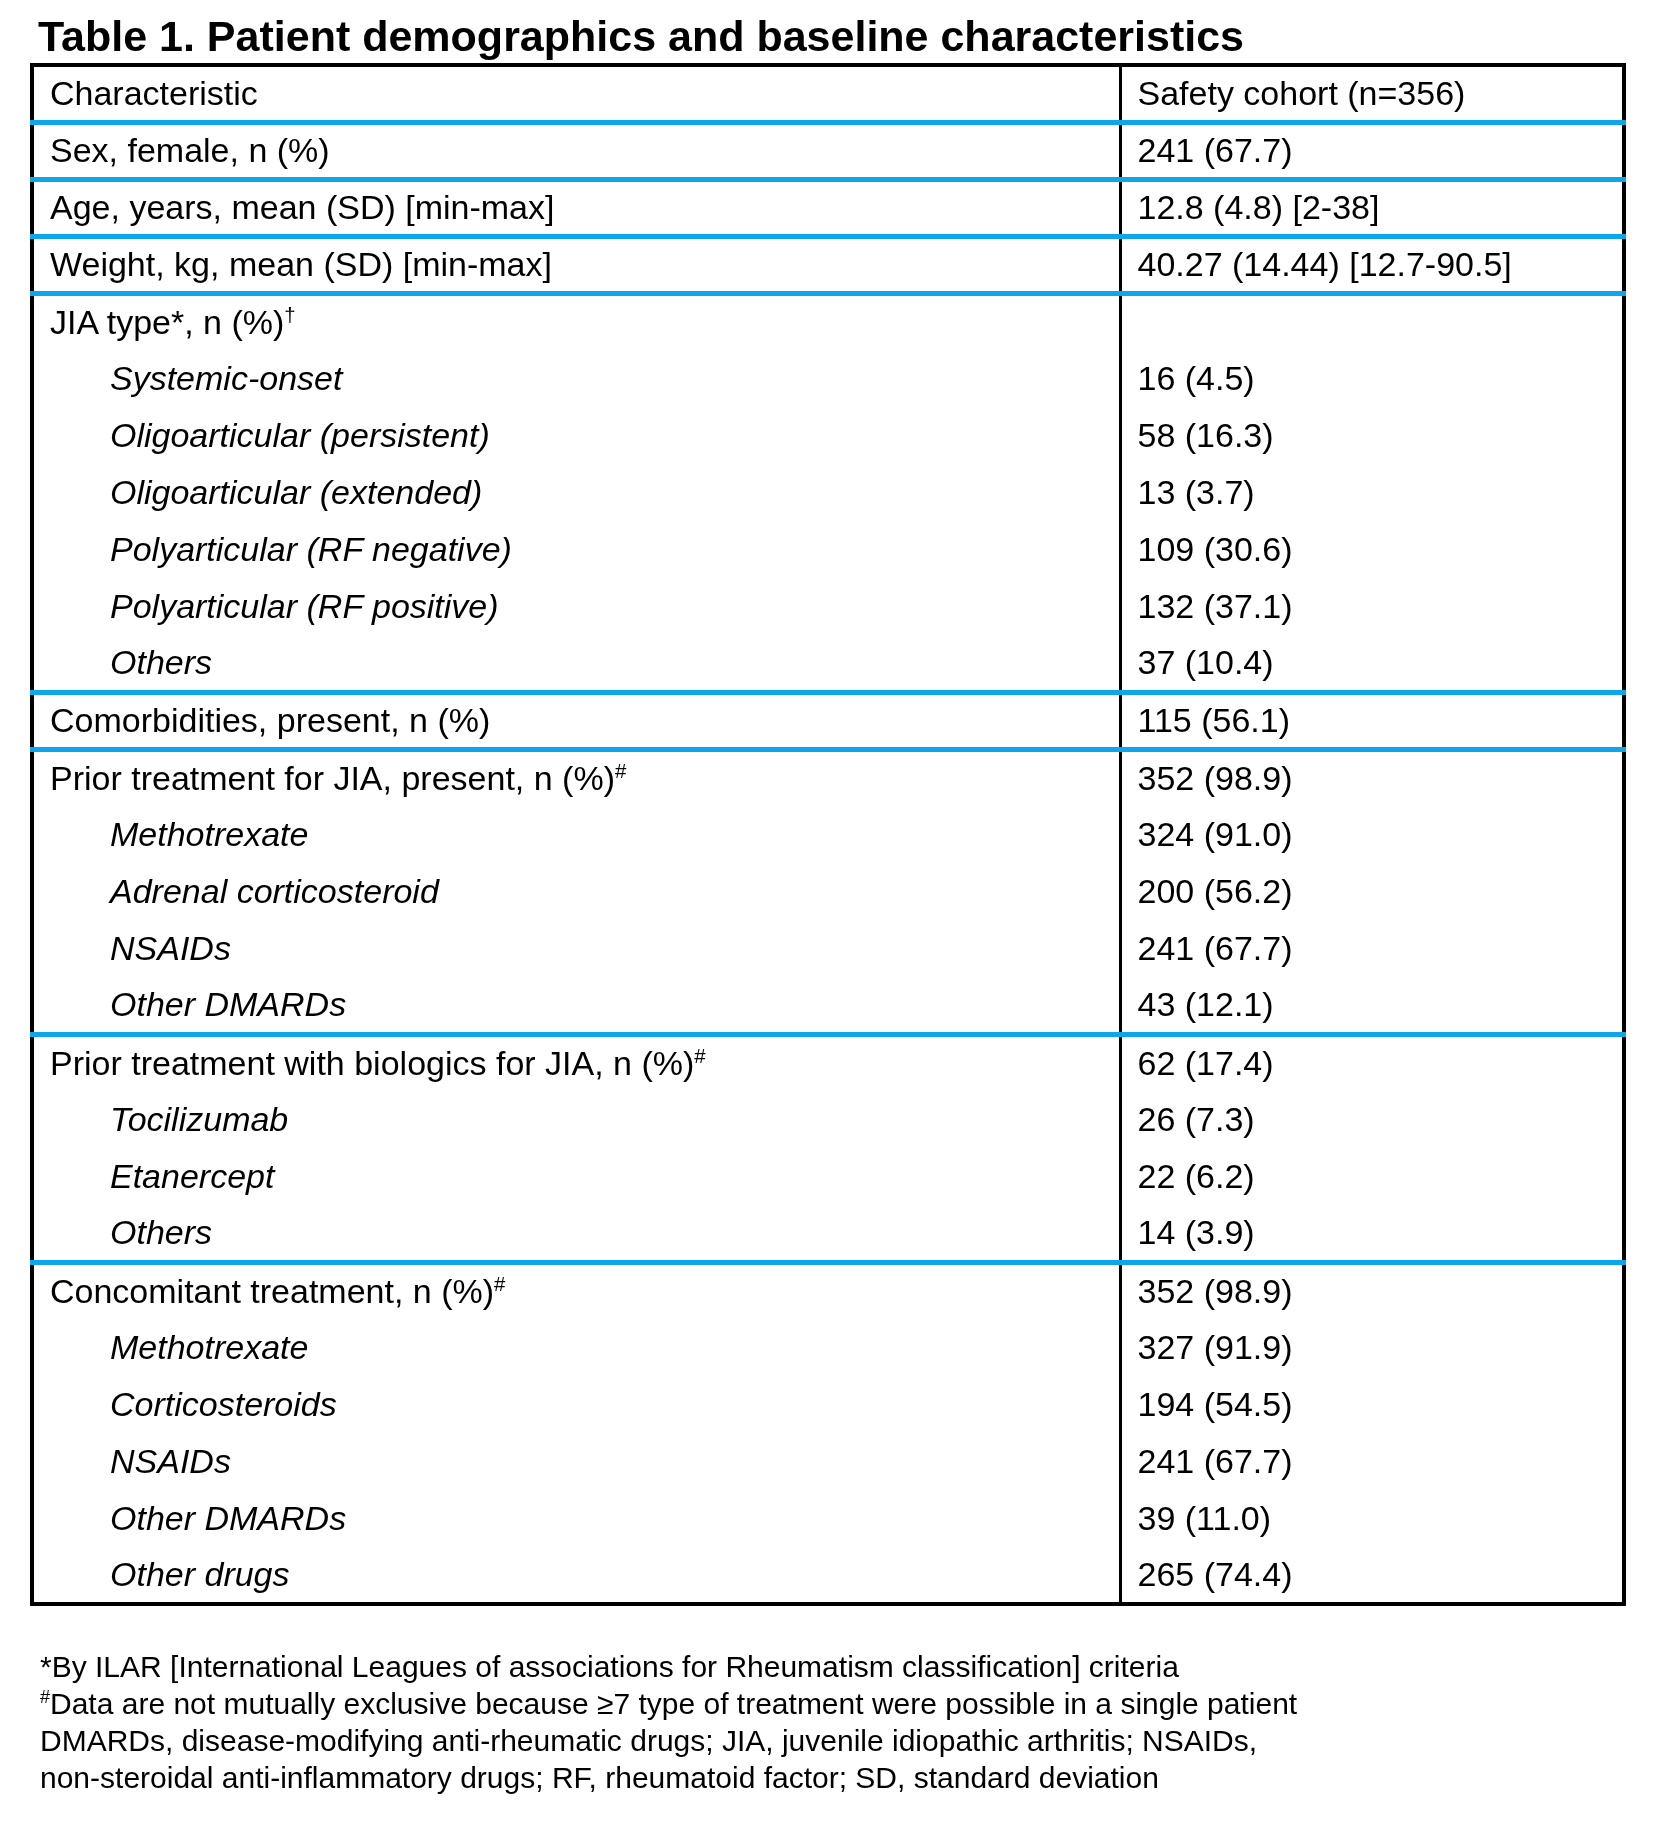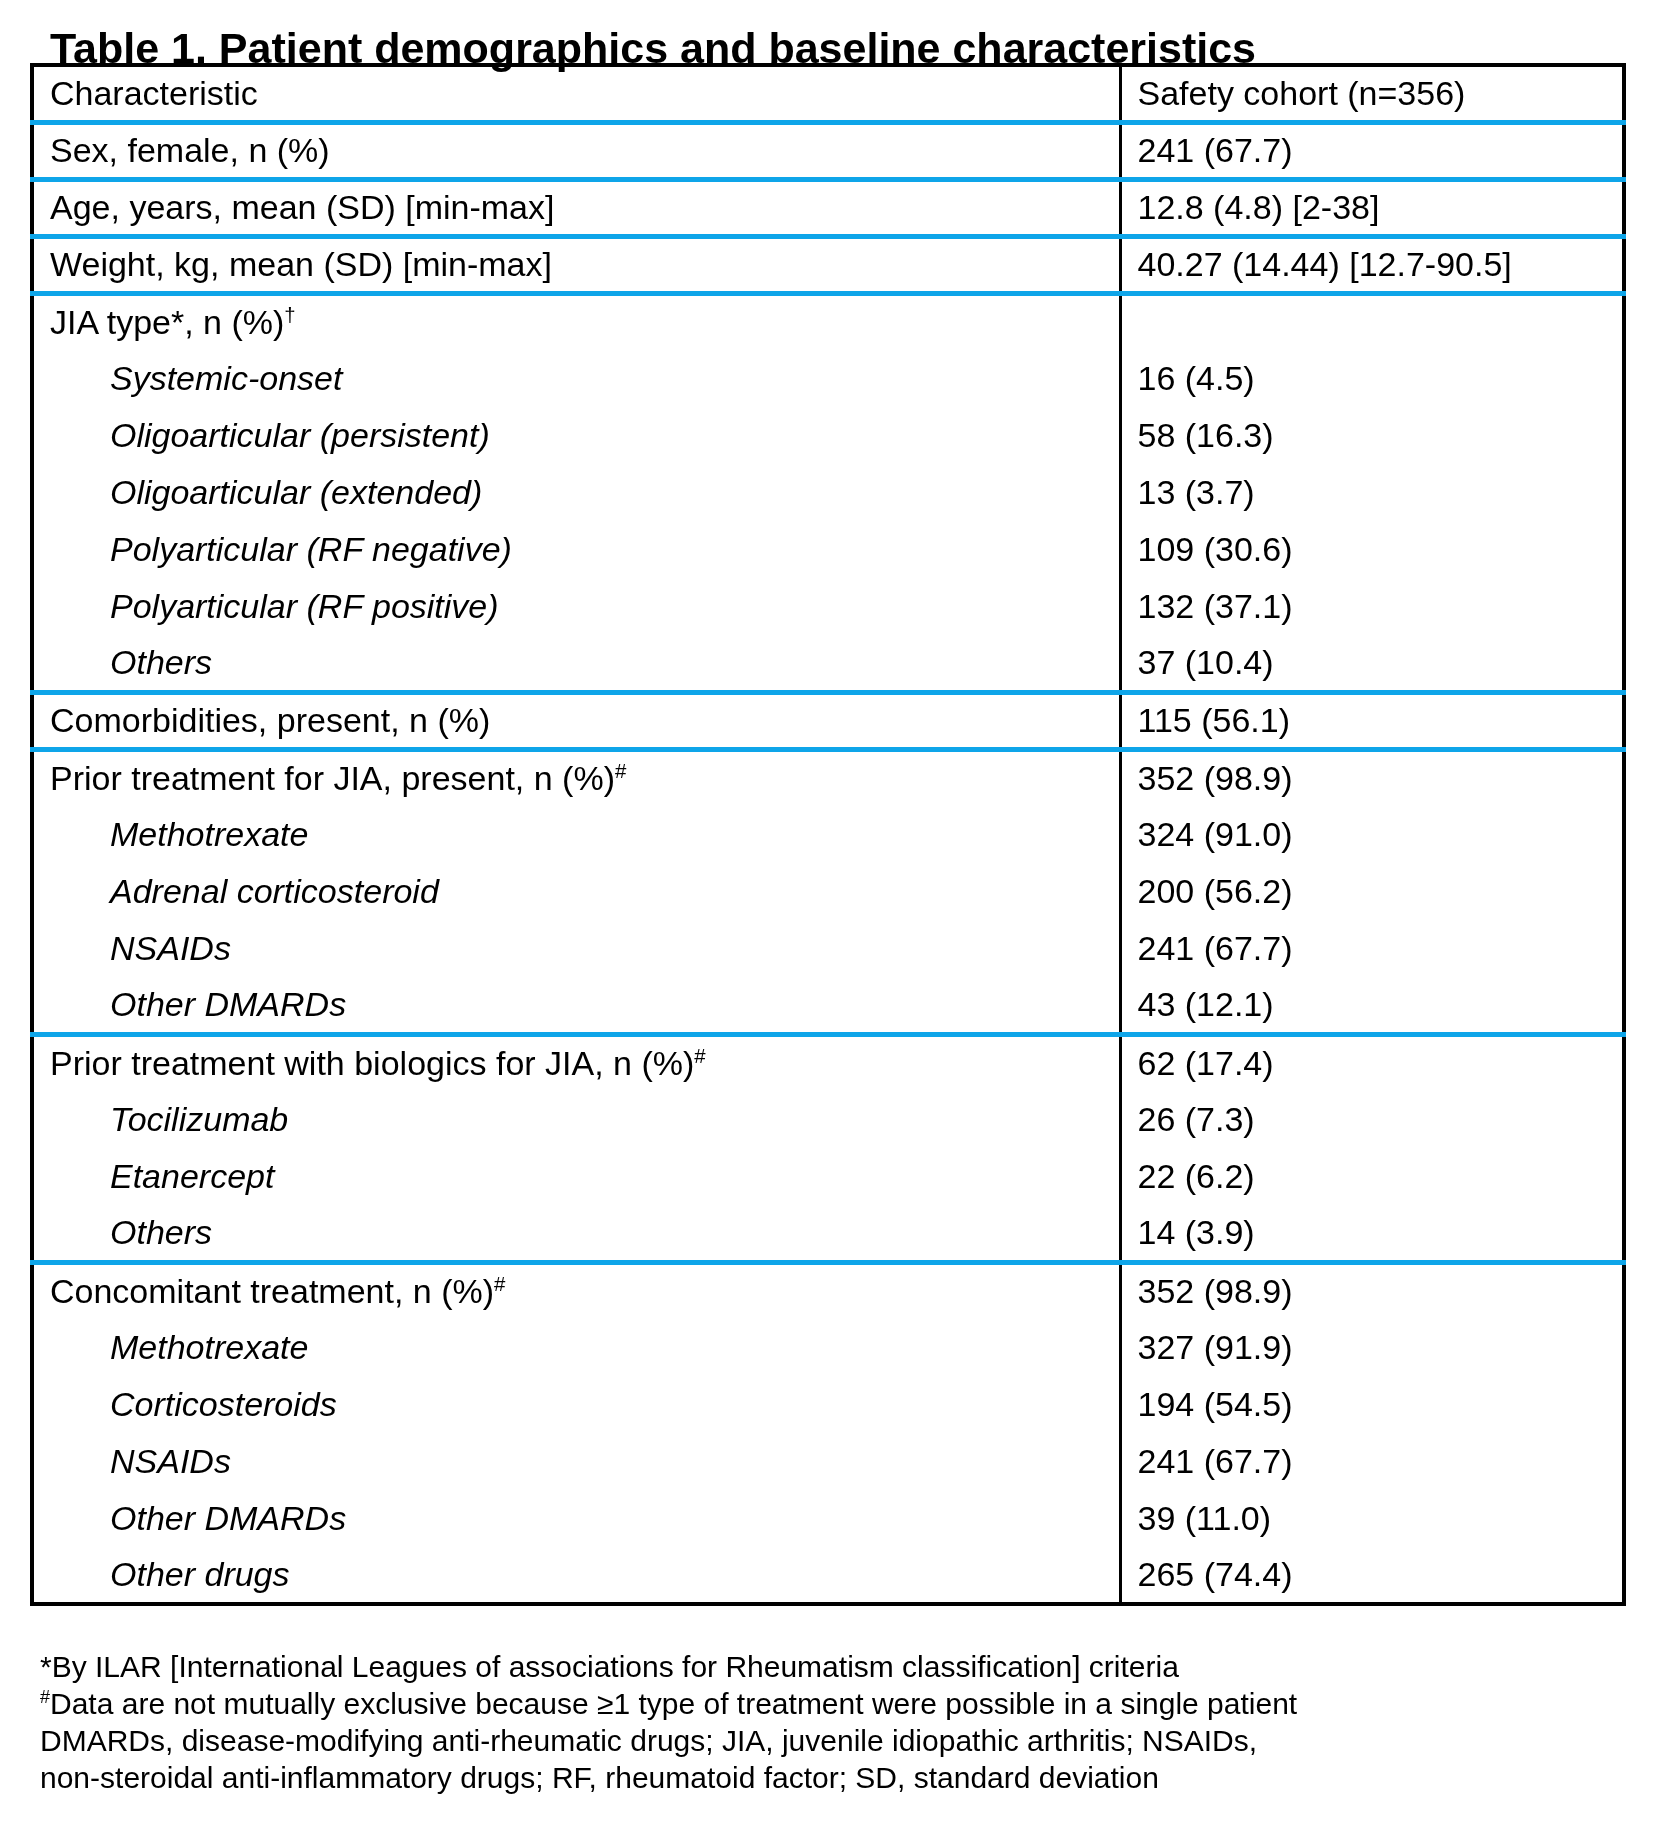--- a/index.html
+++ b/index.html
@@ -10,21 +10,21 @@
     background: #ffffff;
     color: #000000;
     font-family: "Liberation Sans", sans-serif;
     position: relative;
     overflow: hidden;
   }
   .page-title {
     position: absolute;
     top: 12px;
     left: 38px;
-    margin: 12px;
+    margin: 0;
     font-size: 43px;
     font-weight: 700;
     white-space: nowrap;
   }
   table.demo-table {
     position: absolute;
     top: 63px;
     left: 30px;
     width: 1592px;
     table-layout: fixed;
@@ -184,16 +184,16 @@
     </tr>
     <tr>
       <td class="col-label indent"><span>Other drugs</span><sup></sup></td>
       <td>265 (74.4)</td>
     </tr>
   </tbody>
 </table>
 
 <div class="footnotes">
   <div><sup></sup><span>*By ILAR [International Leagues of associations for Rheumatism classification] criteria</span></div>
-  <div><sup>#</sup><span>Data are not mutually exclusive because ≥1 type of treatment were possible in a single patient</span></div>
+  <div><sup>#</sup><span>Data are not mutually exclusive because ≥7 type of treatment were possible in a single patient</span></div>
   <div><sup></sup><span>DMARDs, disease-modifying anti-rheumatic drugs; JIA, juvenile idiopathic arthritis; NSAIDs,</span></div>
   <div><sup></sup><span>non-steroidal anti-inflammatory drugs; RF, rheumatoid factor; SD, standard deviation</span></div>
 </div>
 
 </body></html>

